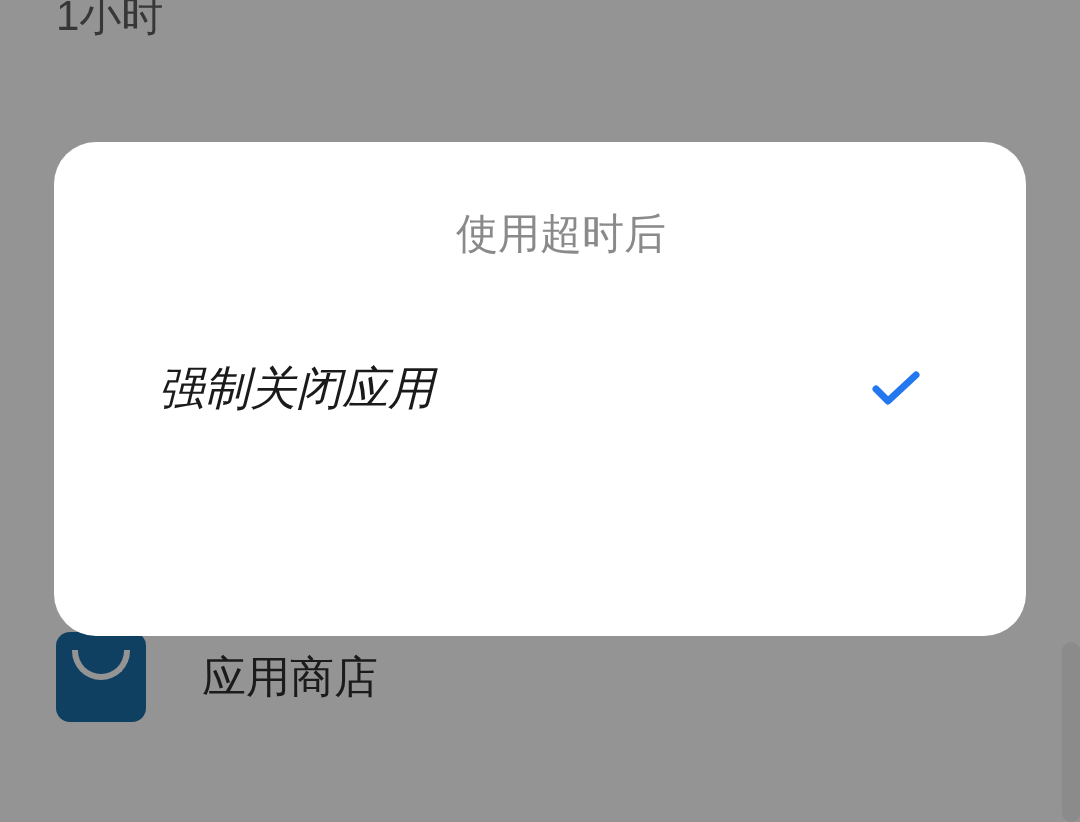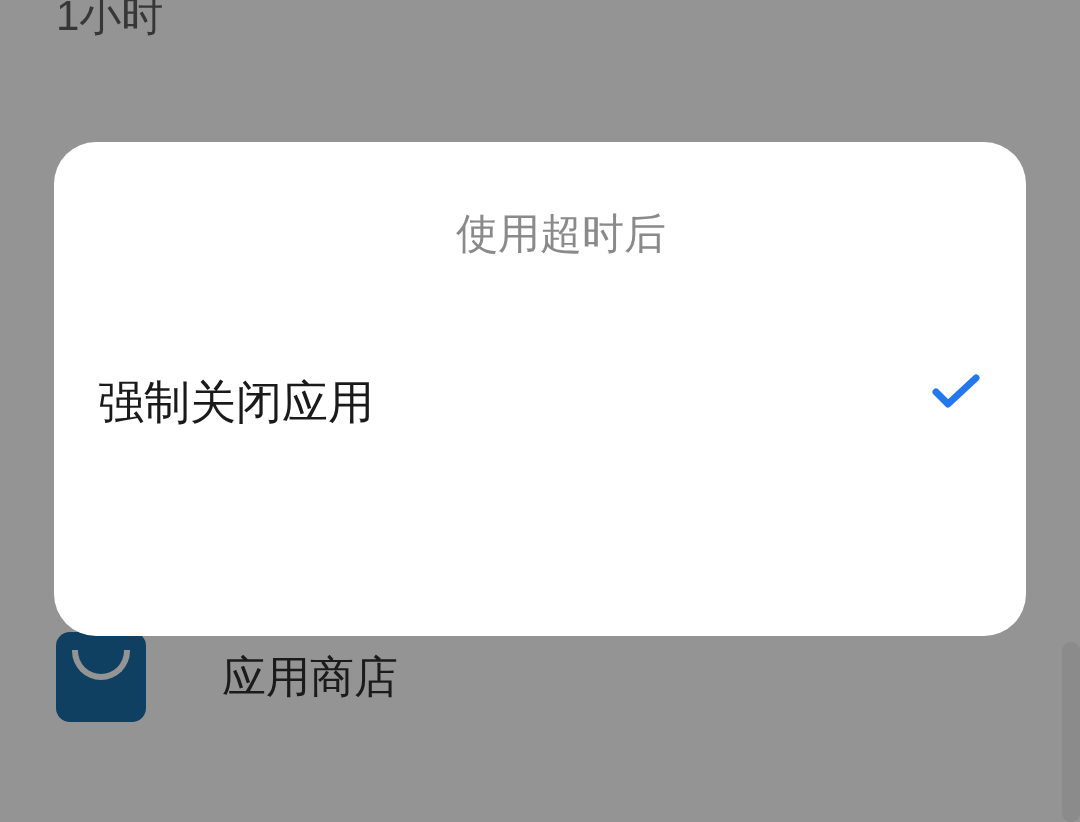--- a/index.html
+++ b/index.html
@@ -36,21 +36,21 @@
       left: 56px;
       font-size: 42px;
       color: #404040;
     }
     .app-row {
       position: absolute;
       bottom: 100px;
       left: 56px;
       display: flex;
       align-items: center;
-      gap: 76px;
+      gap: 56px;
     }
     .app-icon {
       width: 90px;
       height: 90px;
       background: #1a6fa8;
       border-radius: 14px;
       display: flex;
       align-items: center;
       justify-content: center;
       position: relative;
@@ -85,29 +85,30 @@
       border-radius: 42px;
       display: flex;
       flex-direction: column;
       padding-top: 64px;
     }
     .dialog-title {
       text-align: center;
       font-size: 42px;
       color: #8a8a8a;
       font-weight: 400;
-      margin-bottom: 62px;
+      margin-bottom: 48px;
       padding-left: 42px;
     }
     .option {
       display: flex;
-      align-items: flex-start;
+      align-items: center;
       justify-content: space-between;
-      padding: 48px 44px;
+      padding: 48px 104px;
       cursor: pointer;
+      font-style: italic;
     }
     .option-label {
       font-size: 46px;
       color: #1a1a1a;
       font-weight: 400;
     }
     .check-icon {
       width: 52px;
       height: 40px;
       display: flex;

